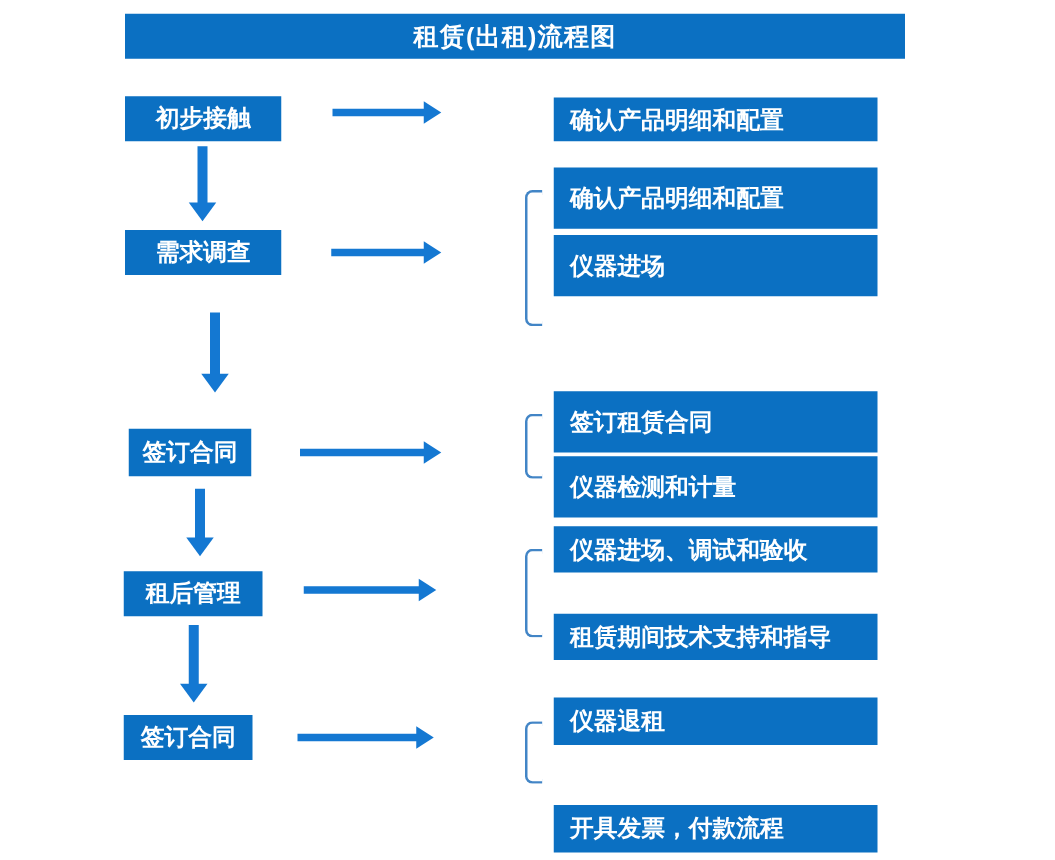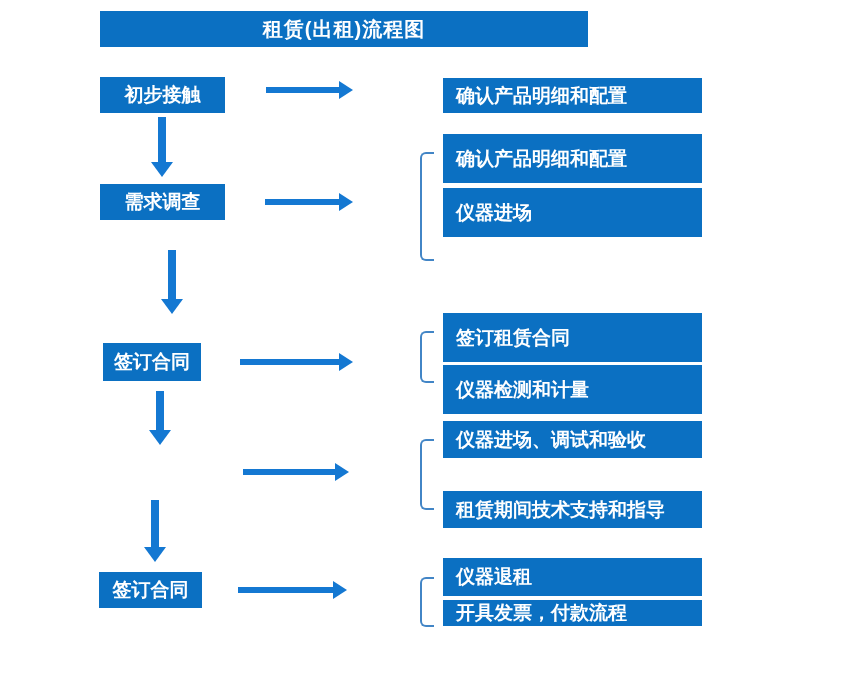--- a/index.html
+++ b/index.html
@@ -14,21 +14,21 @@
     position:absolute;
     background:#0b70c2;
     color:#ffffff;
     font-weight:700;
     display:flex;
     align-items:center;
     box-sizing:border-box;
     white-space:nowrap;
   }
   .titlebar{
-    left:100px;top:11px;width:488px;height:36px;
+    left:100px;top:11px;width:624px;height:36px;
     justify-content:center;
     font-size:20px;
     letter-spacing:1px;
   }
   .lbox{
     justify-content:center;
     font-size:19px;
     text-align:center;
   }
   .rbox{
@@ -64,20 +64,21 @@
 </head>
 <body>
 
 <div class="canvas">
 
   <div class="box titlebar">租赁(出租)流程图</div>
 
   <div class="box lbox" style="left:100px;top:77px;width:125px;height:36px">初步接触</div>
   <div class="box lbox" style="left:100px;top:184px;width:125px;height:36px">需求调查</div>
   <div class="box lbox" style="left:103px;top:343px;width:98px;height:38px">签订合同</div>
+  <div class="box lbox" style="left:99px;top:457px;width:111px;height:36px">租后管理</div>
   <div class="box lbox" style="left:99px;top:572px;width:103px;height:36px">签订合同</div>
 
   <div class="arrow" style="left:151px;top:117px;width:22px;height:60px">
     <div class="vshaft" style="height:46px"></div>
       <div class="vhead"></div>
   </div>
   <div class="arrow" style="left:161px;top:250px;width:22px;height:64px">
     <div class="vshaft" style="height:50px"></div>
       <div class="vhead"></div>
   </div>
@@ -121,15 +122,15 @@
   <div class="box rbox" style="top:134px">确认产品明细和配置</div>
   <div class="box rbox" style="top:188px">仪器进场</div>
 
   <div class="box rbox" style="top:313px">签订租赁合同</div>
   <div class="box rbox" style="top:365px">仪器检测和计量</div>
 
   <div class="box rbox" style="top:421px;height:37px">仪器进场、调试和验收</div>
   <div class="box rbox" style="top:491px;height:37px">租赁期间技术支持和指导</div>
 
   <div class="box rbox" style="top:558px;height:38px">仪器退租</div>
-  <div class="box rbox" style="top:600px;height:26px">开具发票，付款流程</div>
+  <div class="box rbox" style="top:644px;height:38px">开具发票，付款流程</div>
 
 </div>
 
 </body></html>

